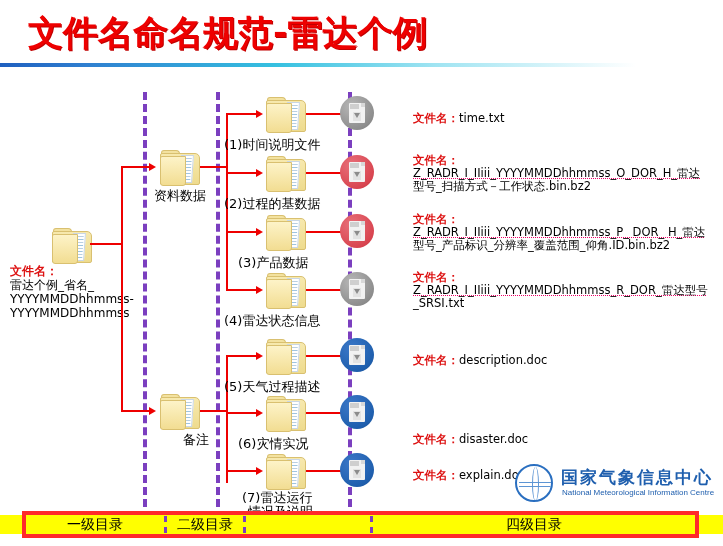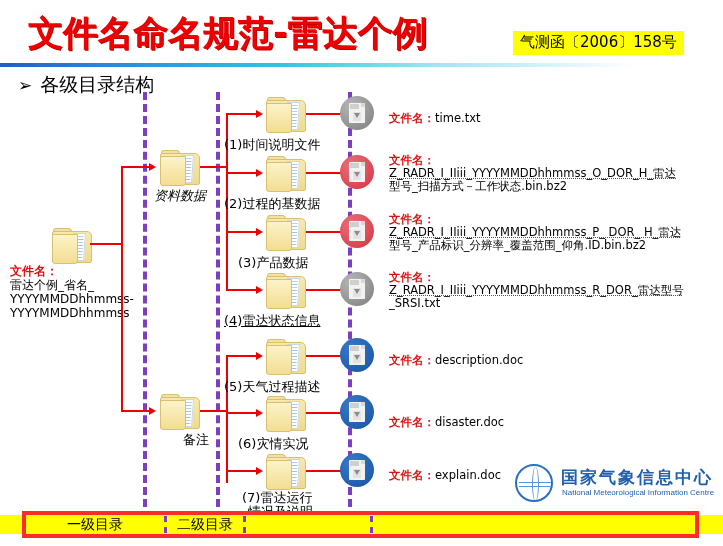--- a/index.html
+++ b/index.html
@@ -103,21 +103,21 @@
   .rl.v{width:2px;}
   .ah{position:absolute;width:0;height:0;
     border-top:4px solid transparent;border-bottom:4px solid transparent;
     border-left:7px solid #ee0000;}
 
   
   .lbl{position:absolute;font-size:13px;color:#000;white-space:nowrap;
        font-family:"DejaVu Sans","Liberation Sans",sans-serif;}
   .lbl.c{text-align:center;}
   .fname{position:absolute;font-size:11.5px;color:#000;
-         font-family:"DejaVu Sans","Liberation Sans",sans-serif;line-height:13px;}
+         font-family:"DejaVu Sans","Liberation Sans",sans-serif;line-height:13px;margin-left:24px;}
   .fname b{color:#dd1111;font-weight:bold;}
   .fname .sq{text-decoration:underline;text-decoration-color:#e06;text-decoration-style:dotted;}
   .leftname{position:absolute;left:10px;top:264px;width:150px;
             font-size:12px;line-height:14px;color:#000;
             font-family:"DejaVu Sans","Liberation Sans",sans-serif;}
   .leftname b{color:#dd1111;font-weight:bold;display:block;}
 
   
   .legend{
     position:absolute;left:22px;top:511px;width:677px;height:27px;
@@ -157,25 +157,21 @@
     position:absolute;left:47px;top:27px;font-size:8px;color:#1f5fae;
     white-space:nowrap;font-family:"Liberation Sans",sans-serif;
   }
 </style>
 </head>
 <body>
 
 <div id="slide">
 
   <div class="title">文件名命名规范-雷达个例</div>
-  <div class="doc-badge">气测函〔2006〕158号</div>
   <div class="hr-grad"></div>
-  <div class="subtitle">
-    <span class="arw">➢</span><span>各级目录结构</span>
-  </div>
 
   <div class="vsep" style="left:143px;"></div>
   <div class="vsep" style="left:216px;"></div>
   <div class="vsep" style="left:348px;"></div>
 
   <div class="folder" style="left:52px;top:228px;">
     <div class="tab"></div>
       <div class="bk"></div>
     <div class="pg">
         <i></i>
@@ -213,21 +209,21 @@
         <i></i>
         <i></i>
         <i></i>
         <i></i>
         <i></i>
         <i></i>
         <i></i>
       </div>
       <div class="fr"></div>
   </div>
-  <div class="lbl c" style="left:148px;top:187px;width:64px;font-style:italic;">资料数据</div>
+  <div class="lbl c" style="left:148px;top:187px;width:64px;">资料数据</div>
 
   <div class="folder" style="left:160px;top:394px;">
     <div class="tab"></div>
       <div class="bk"></div>
     <div class="pg">
         <i></i>
         <i></i>
         <i></i>
         <i></i>
         <i></i>
@@ -319,21 +315,21 @@
         <i></i>
         <i></i>
         <i></i>
         <i></i>
         <i></i>
         <i></i>
         <i></i>
       </div>
       <div class="fr"></div>
     </div>
-  <div class="lbl" style="left:224px;top:312px;text-decoration:underline;">(4)雷达状态信息</div>
+  <div class="lbl" style="left:224px;top:312px;">(4)雷达状态信息</div>
 
   <div class="folder" style="left:266px;top:339px;">
     <div class="tab"></div>
       <div class="bk"></div>
       <div class="pg">
         <i></i>
         <i></i>
         <i></i>
         <i></i>
         <i></i>
@@ -450,21 +446,21 @@
   <div class="fname" style="left:389px;top:354px;">
     <b>文件名：</b><span>description.doc</span>
   </div>
 
   <div class="disk blue" style="left:340px;top:395px;">
     <div class="pagebody"></div>
       <div class="strip"></div>
       <div class="corner"></div>
       <div class="arrowbox"></div>
     </div>
-  <div class="fname" style="left:389px;top:416px;">
+  <div class="fname" style="left:389px;top:433px;">
     <b>文件名：</b><span>disaster.doc</span>
   </div>
 
   <div class="disk blue" style="left:340px;top:453px;">
     <div class="pagebody"></div>
       <div class="strip"></div>
       <div class="corner"></div>
       <div class="arrowbox"></div>
     </div>
   <div class="fname" style="left:389px;top:469px;">
@@ -478,15 +474,16 @@
   </div>
 
   <div class="legend-strip-l"></div>
   <div class="legend-strip-r"></div>
   <div class="legend">
     <div class="cell" style="left:0px;width:138px;">一级目录</div>
     <div class="divd" style="left:138px;"></div>
     <div class="cell" style="left:141px;width:76px;">二级目录</div>
     <div class="divd" style="left:217px;"></div>
     <div class="divd" style="left:344px;"></div>
+    <div class="cell" style="left:347px;width:322px;">四级目录</div>
   </div>
 
 </div>
 
 </body></html>

